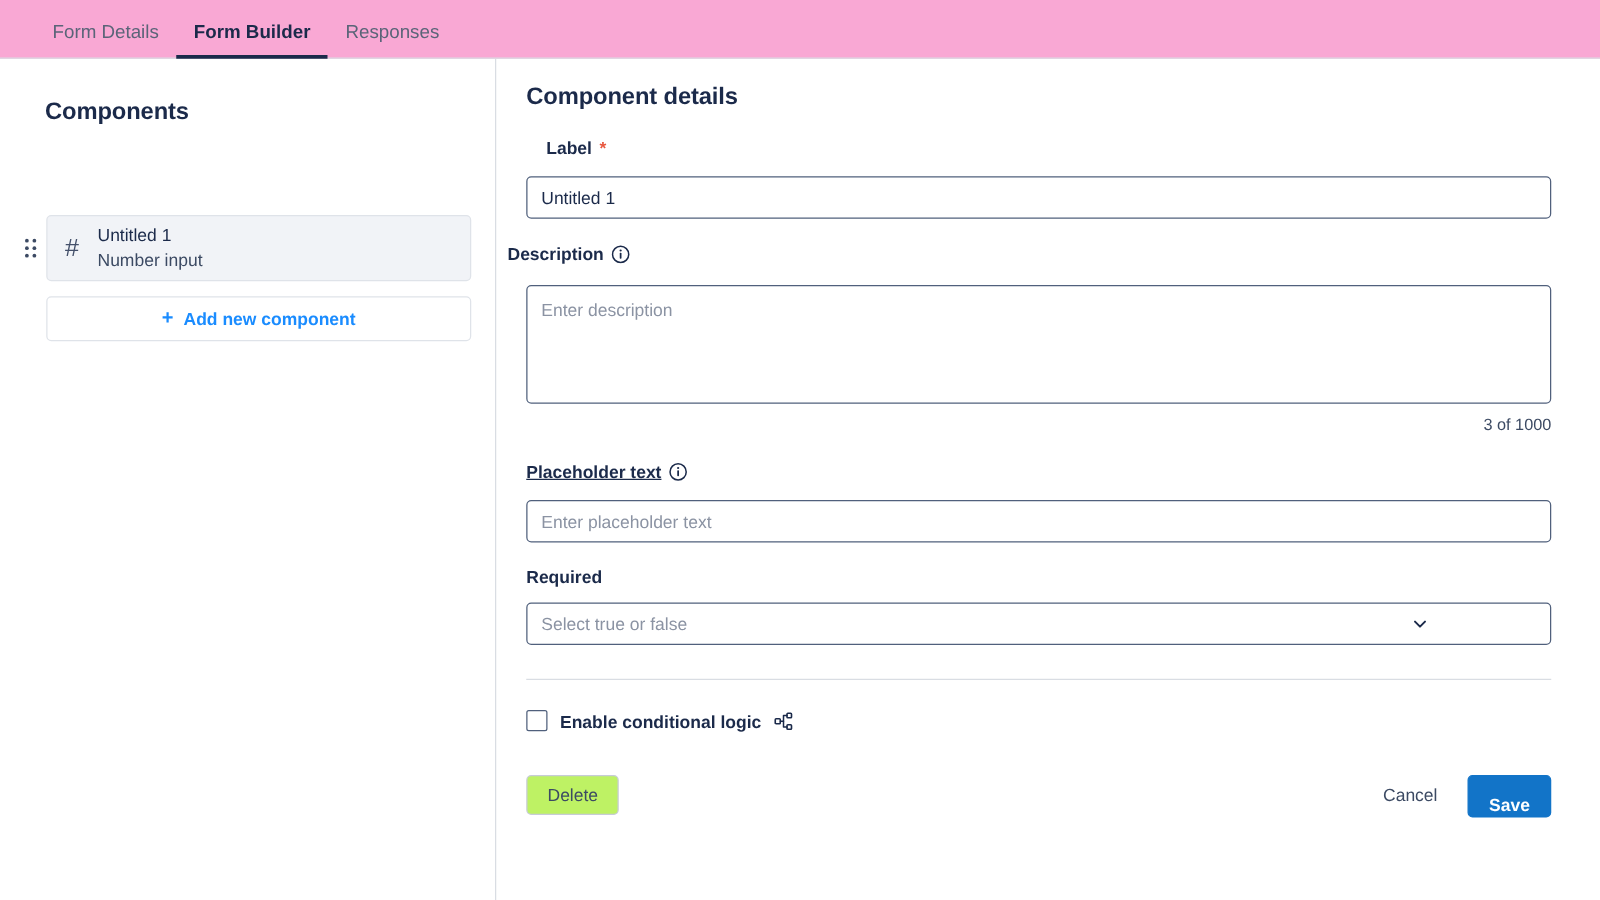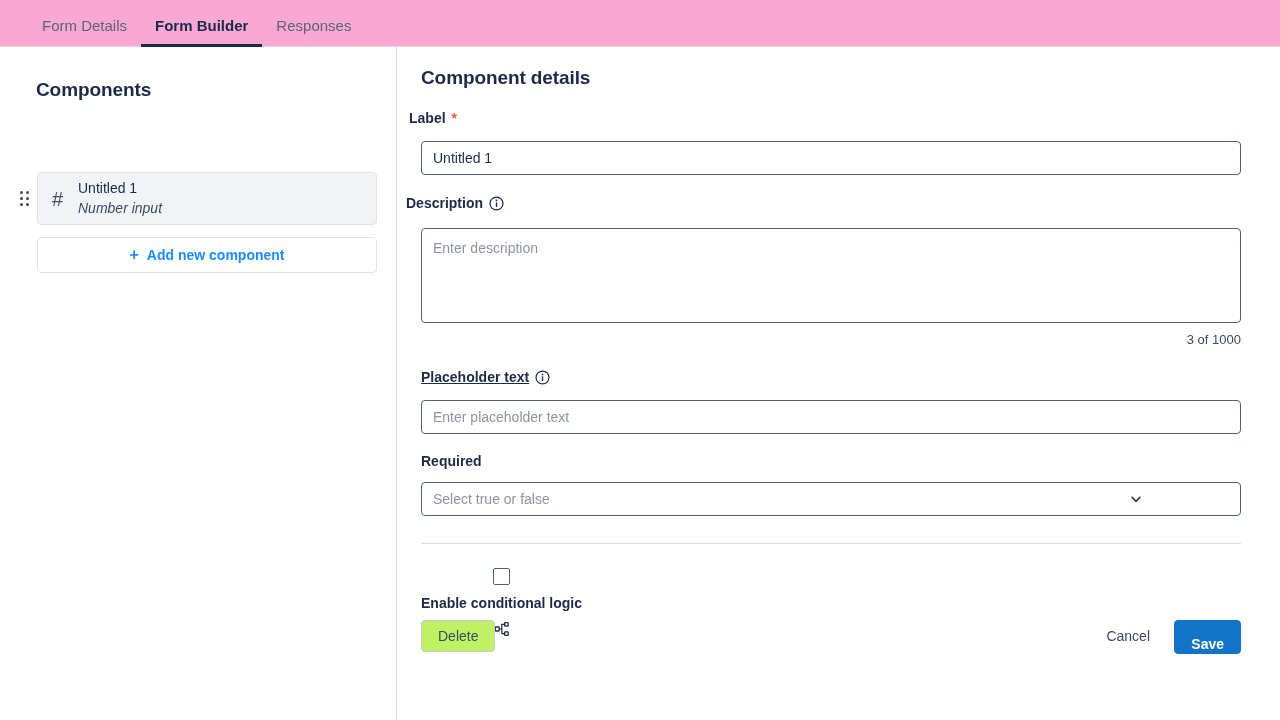--- a/index.html
+++ b/index.html
@@ -61,21 +61,21 @@
     position: absolute; left: 37px; top: 113px; width: 340px; height: 53px;
     background: #f1f3f7; border: 1px solid #dfe3e9; border-radius: 4px;
     display: flex; align-items: center; padding: 0 14px; cursor: pointer;
   }
   .component-icon {
     font-size: 20px; color: #44506a; width: 26px; flex: none;
     text-align: left; line-height: 1; font-weight: 400;
   }
   .component-text { display: flex; flex-direction: column; gap: 2px; }
   .component-name { font-size: 14px; color: #1b2a4a; line-height: 1.2; }
-  .component-type { font-size: 14px; color: #3c4a63; font-style: italic; line-height: 1.3; }
+  .component-type { font-size: 14px; color: #3c4a63; line-height: 1.3; }
 
   .add-component {
     position: absolute; left: 37px; top: 178px; width: 340px; height: 36px;
     background: #fff; border: 1px solid #dfe3e9; border-radius: 4px;
     display: flex; align-items: center; justify-content: center; gap: 8px;
     color: #1a8cff; font-size: 14px; cursor: pointer;
     font-family: "Liberation Sans", sans-serif;
   }
   .add-component .plus { font-size: 16px; font-weight: bold; line-height: 1; }
   .add-component .add-label { font-weight: bold; }
@@ -118,21 +118,21 @@
     pointer-events: none; width: 12px; height: 12px;
   }
 
   .hdivider {
     position: absolute; left: 421px; top: 543px; width: 820px; height: 1px;
     background: #d9dde3;
   }
 
   .cond-row {
     position: absolute; left: 421px; top: 568px;
-    display: flex; align-items: center; gap: 10px; flex-direction: column;
+    display: flex; align-items: center; gap: 10px;
   }
   .checkbox {
     width: 17px; height: 17px; border: 1px solid #50607c; border-radius: 2px;
     background: #fff; cursor: pointer; flex: none;
   }
   .cond-label { font-size: 14px; color: #1b2a4a; font-weight: bold; }
   .branch-icon { width: 16px; height: 16px; display: inline-block; }
 
   .btn {
     font-family: "Liberation Sans", sans-serif; font-size: 14px;
@@ -189,21 +189,21 @@
     <div class="add-component">
       <span class="plus">+</span>
       <span class="add-label">Add new component</span>
     </div>
   </div>
 
   <div class="main">
     <div class="panel-title">Component details</div>
   </div>
 
-  <div style="position:absolute; left:409px; top:110px;" class="field-label">
+  <div style="position:absolute; left:437px; top:110px;" class="field-label">
     <span>Label</span>
     <span class="req-star">*</span>
   </div>
   <input class="text-input" style="position: absolute; left: 421px; top: 141px;" value="Untitled 1">
 
   <div style="position:absolute; left:406px; top:195px;" class="field-label">
     <span>Description</span>
     <svg class="info-icon" viewBox="0 0 16 16">
       <circle cx="8" cy="8" r="6.9" fill="none" stroke="#1b2a4a" stroke-width="1.3"></circle>
       <circle cx="8" cy="4.7" r="0.95" fill="#1b2a4a"></circle>

